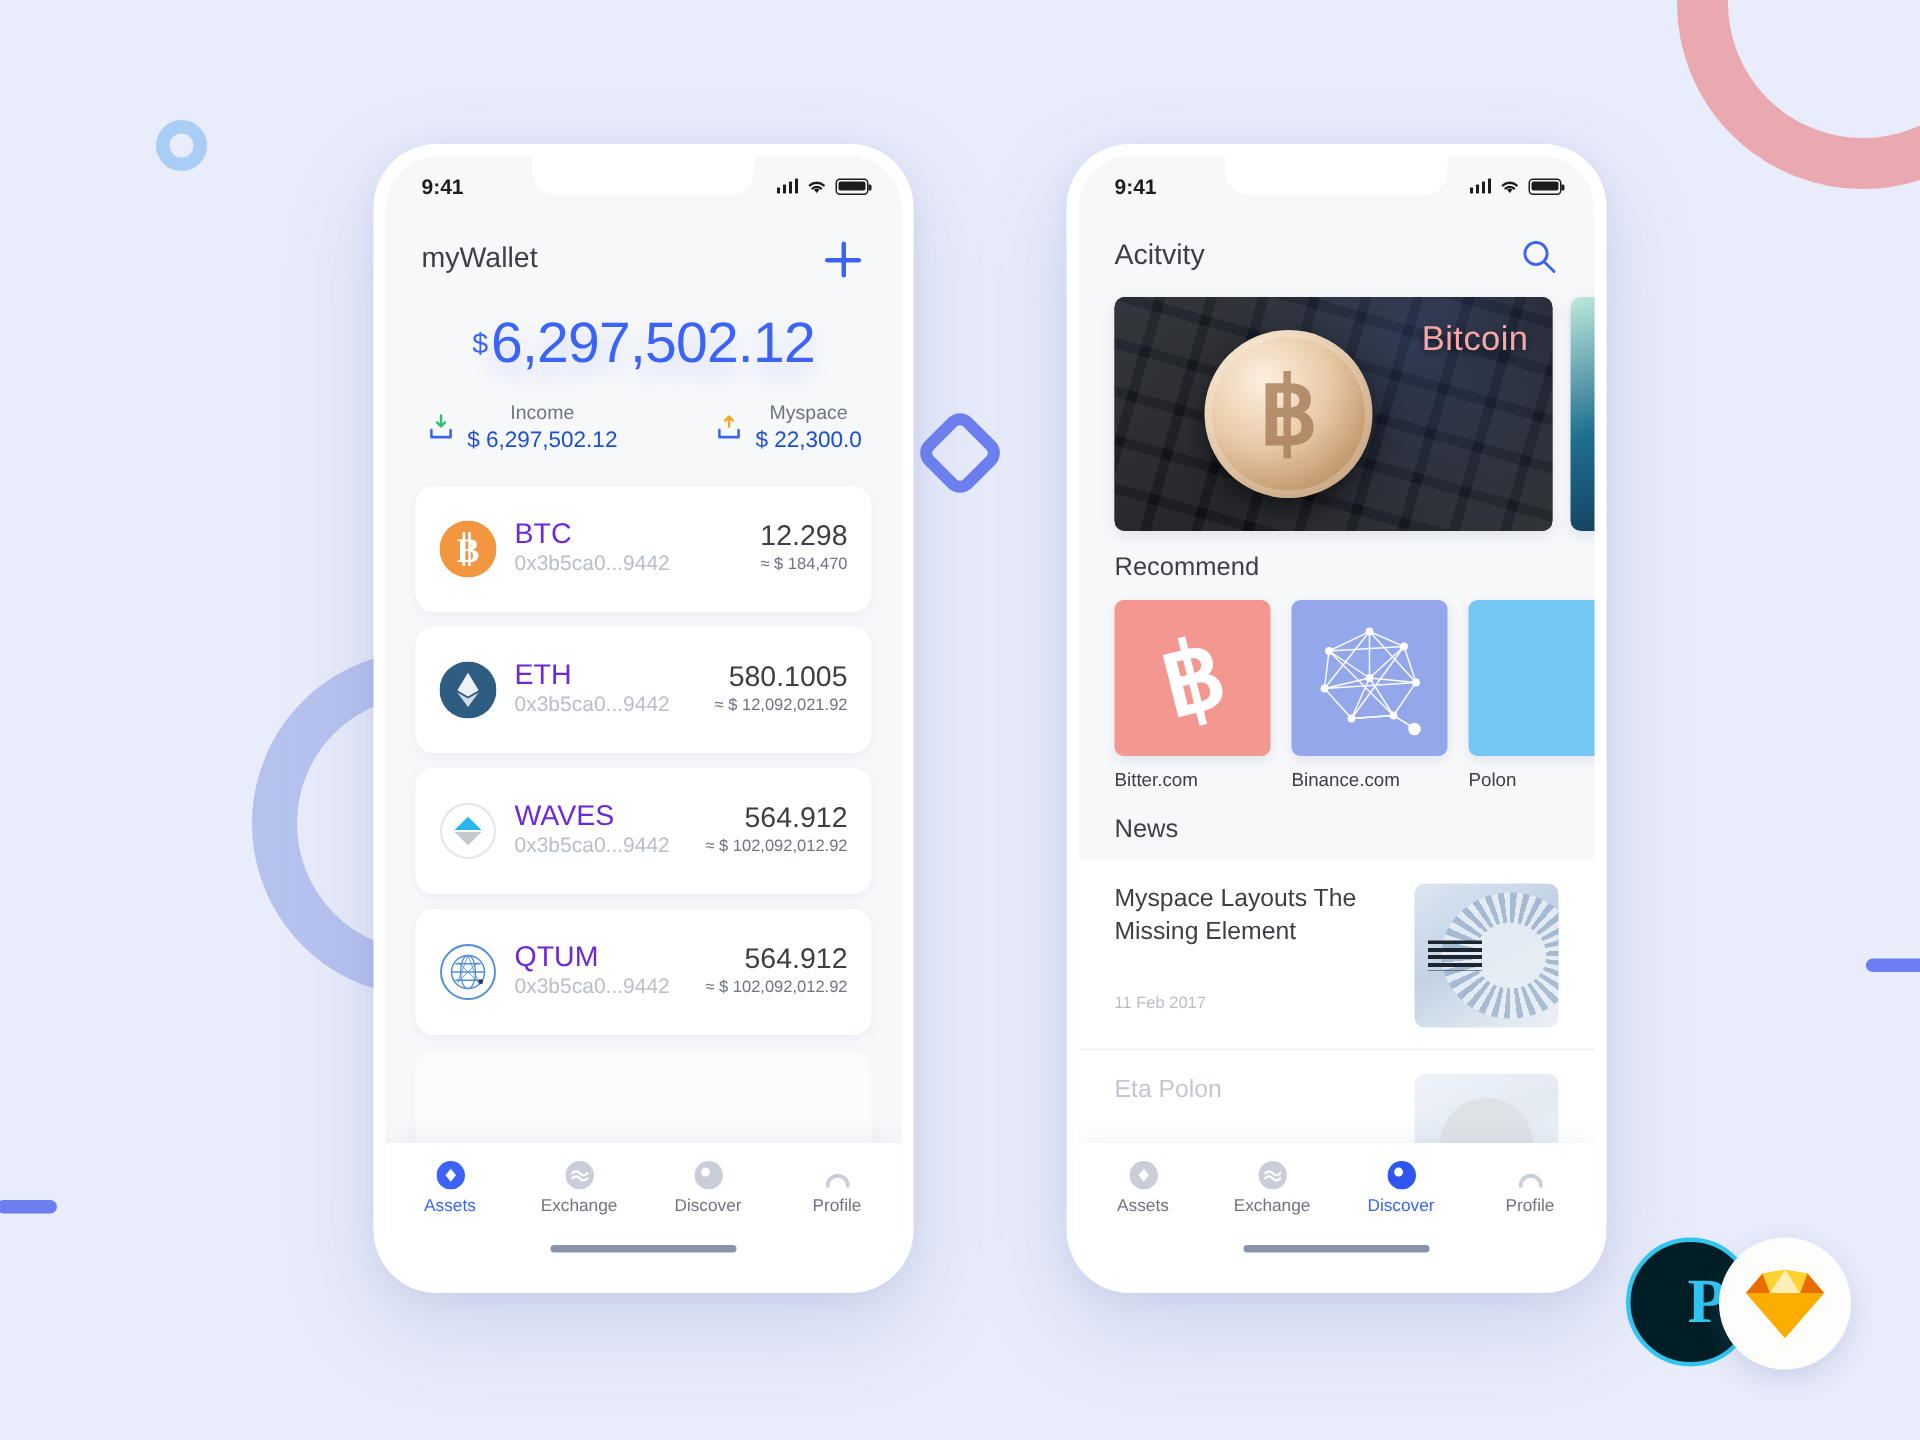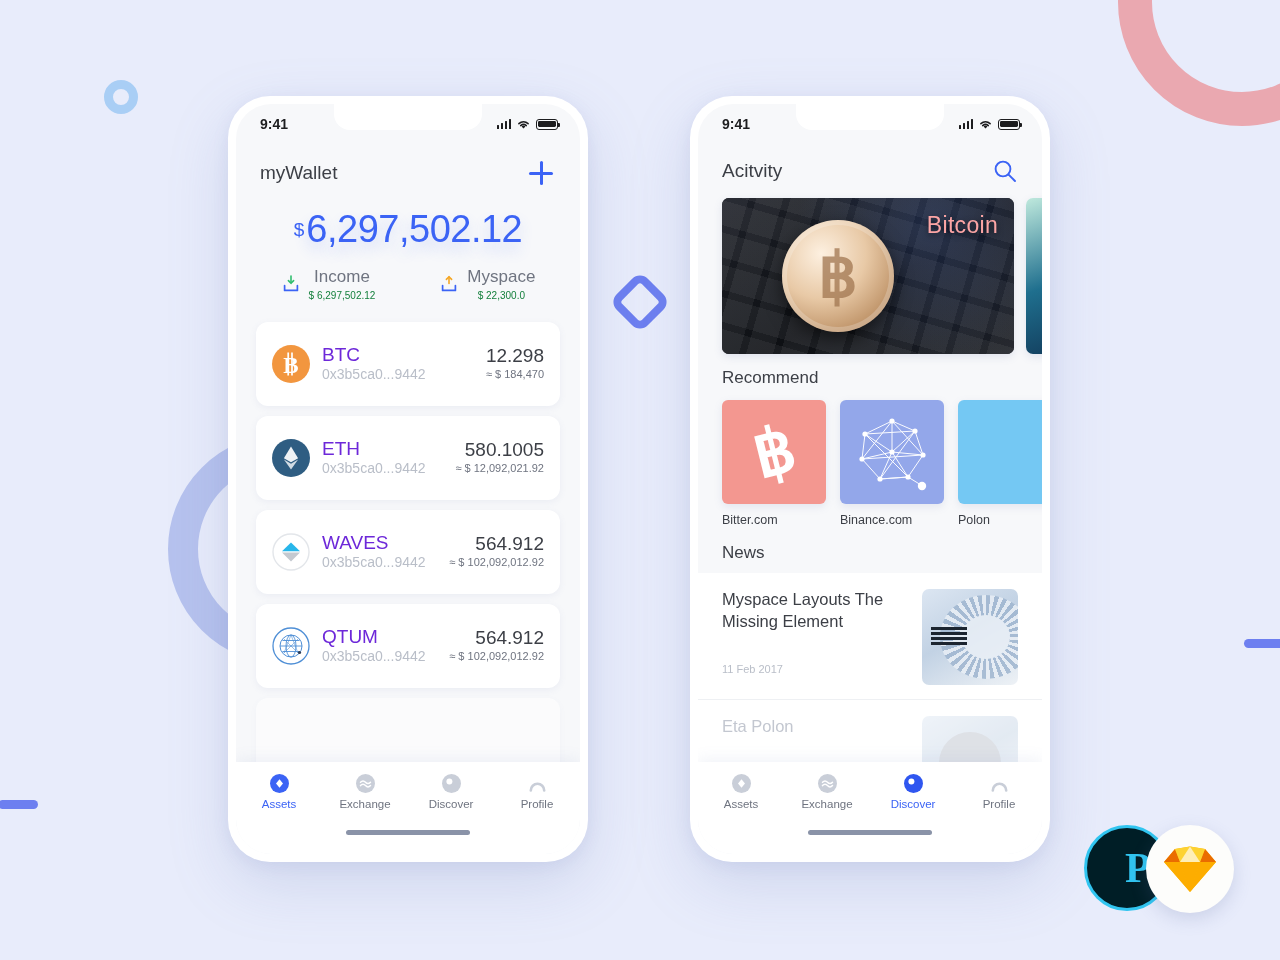--- a/index.html
+++ b/index.html
@@ -37,20 +37,21 @@
   .bar-right {
     width: 40px; height: 9px; border-radius: 5px;
     background: #6d7ff0; left: 1244px; top: 639px;
   }
 
   
   .phone {
     position: absolute; background: #ffffff; border-radius: 42px;
     box-shadow: 0 22px 60px rgba(120,135,190,.22), 0 4px 16px rgba(120,135,190,.12);
     overflow: hidden;
+    margin-left: 21px;
   }
   #phone1 { left: 228px; top: 96px; width: 360px; height: 766px; }
   #phone2 { left: 690px; top: 96px; width: 360px; height: 766px; }
 
   .screen {
     position: absolute; left: 8px; top: 8px; right: 8px; bottom: 8px;
     border-radius: 35px; overflow: hidden; background: #f7f8fa;
   }
   .notch {
     position: absolute; left: 50%; transform: translateX(-50%); top: 0;
@@ -104,22 +105,22 @@
     font-size: 38px; color: #3b63f5; letter-spacing: -0.5px; line-height: 1;
     text-shadow: 0 8px 14px rgba(59,99,245,.22);
   }
   .inout {
     display: flex; justify-content: center; gap: 64px; margin-top: 18px;
   }
   .inout-item { display: flex; align-items: center; gap: 8px; }
   .tray { width: 20px; height: 20px; position: relative; }
   .tray svg { display: block; }
   .inout-txt { line-height: 1.35; }
-  .inout-label { font-size: 17px; color: #6f7480; }
-  .inout-val { font-size: 10px; color: #15803d; text-align: center; }
+  .inout-label { font-size: 13px; color: #6f7480; }
+  .inout-val { font-size: 15px; color: #1d4ed8; text-align: center; }
 
   .asset-list { margin-top: 20px; padding: 0 20px; }
   .asset-card {
     background: #ffffff; border-radius: 12px; height: 84px;
     display: flex; align-items: center; padding: 0 16px; margin-bottom: 10px;
     box-shadow: 0 2px 7px rgba(110,125,175,.09);
   }
   .coin-icon { width: 38px; height: 38px; flex: 0 0 38px; margin-right: 12px; }
   .coin-icon svg { display: block; }
   .asset-mid { flex: 1 1 auto; min-width: 0; }

